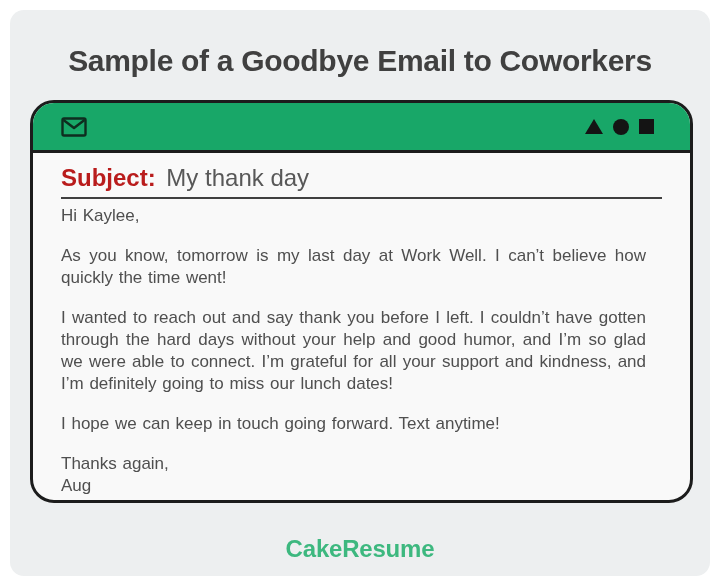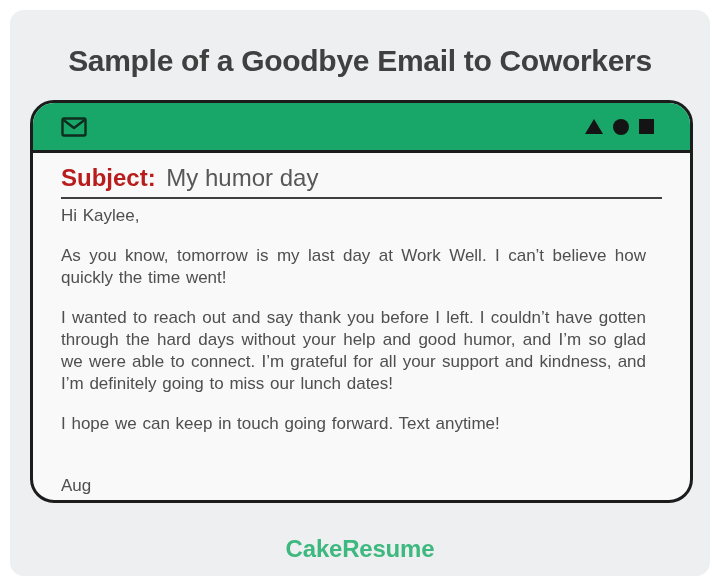--- a/index.html
+++ b/index.html
@@ -119,29 +119,29 @@
     <span class="controls">
       <span class="ctrl-triangle"></span>
       <span class="ctrl-circle"></span>
       <span class="ctrl-square"></span>
     </span>
   </div>
 
   <div class="subject-row">
     <div class="subject-line">
       <span class="subject-label">Subject:</span>
-      <span class="subject-value">My humor day</span>
+      <span class="subject-value">My thank day</span>
     </div>
   </div>
 
   <div class="email-body">
     <p class="no-justify">Hi Kaylee,</p>
     <p>As you know, tomorrow is my last day at Work Well. I can’t believe how quickly the time went!</p>
     <p>I wanted to reach out and say thank you before I left. I couldn’t have gotten through the hard days without your help and good humor, and I’m so glad we were able to connect. I’m grateful for all your support and kindness, and I’m definitely going to miss our lunch dates!</p>
     <p>I hope we can keep in touch going forward. Text anytime!</p>
     <p class="no-justify" style="margin-bottom:0;">
-      <br>
+      <span>Thanks again,</span><br>
       <span>Aug</span>
     </p>
   </div>
 </div>
 
 <div class="footer">CakeResume</div>
 
 </body></html>

